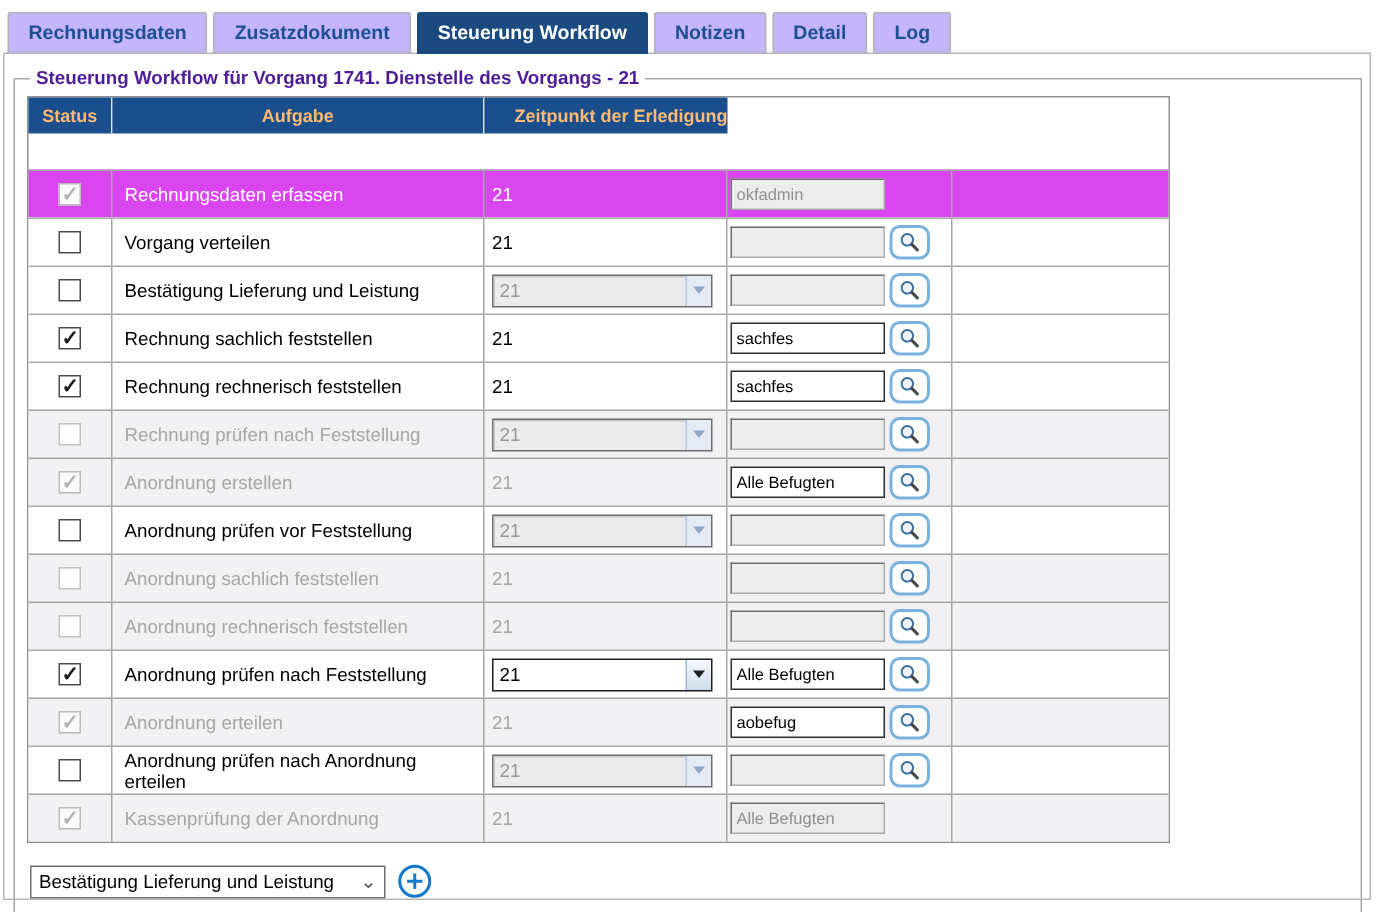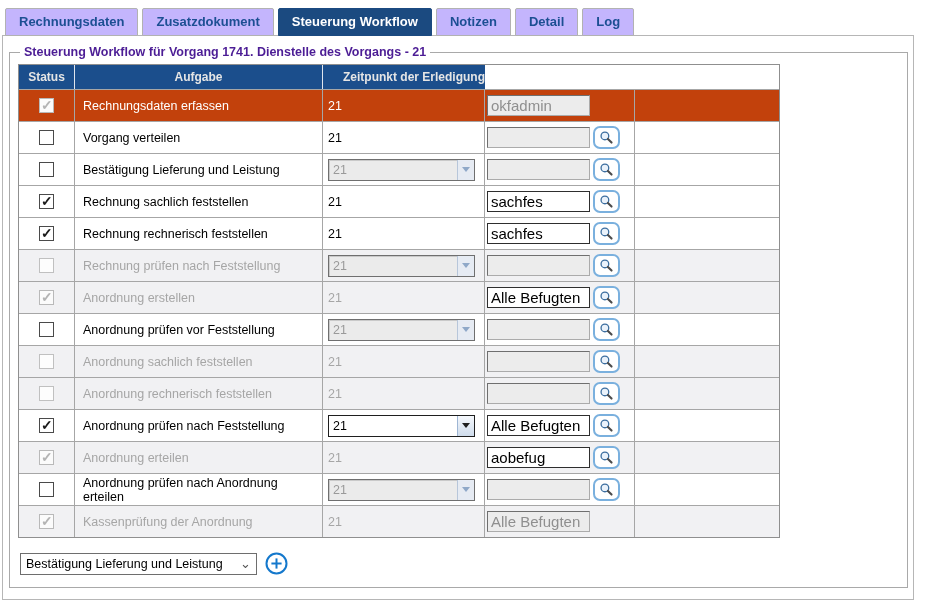--- a/index.html
+++ b/index.html
@@ -16,42 +16,42 @@
   
   .panel { margin:0 13px 0 2px; border:1px solid #b6b6b6; background:#ffffff;
     padding:9px 0 0 0; height:565px; position:relative; z-index:1; }
 
   fieldset.fs { margin:0 5px 0 6px; border:1px solid #a9a9a9; padding:2px 8px 12px 8px; }
   fieldset.fs legend { color:#4c1d95; font-weight:bold; font-size:12.5px; padding:0 4px; margin-left:2px; }
 
   
   .tbl { border:1px solid #8f8f8f; width:762px; margin-top:3px; }
   .gridrow { display:grid; grid-template-columns:56px 248px 162px 150px 142px; }
-  .th { background:#1b4e8c; color:#e5e5e5; font-weight:bold; font-size:12px;
+  .th { background:#1b4e8c; color:#fdba74; font-weight:bold; font-size:12px;
     text-align:center; line-height:24px; height:24px; border-right:1px solid #dfe5ee; white-space:nowrap; overflow:hidden; }
   .th:last-child { border-right:none;text-align:right; }
   .row { border-top:1px solid #a6a6a6; background:#ffffff; color:#000000; }
-  .row.selected { background:#c2410c; color:#ffffff; }
+  .row.selected { background:#d946ef; color:#ffffff;margin-top:24px; }
   .row.disabled { background:#f1f1f3; color:#a6a6a6; }
   .td { height:31px; border-right:1px solid #a6a6a6; display:flex; align-items:center; overflow:hidden; }
   .td:last-child { border-right:none; }
   .c-status { justify-content:center; }
   .c-task { padding-left:8px; font-size:12.5px; }
   .c-dienst { padding-left:5px; font-size:12.5px; }
   .c-ben { padding-left:2px; }
 
   
   .cb { width:15px; height:15px; background:#ffffff; border:1px solid #4a4a4a; position:relative; }
   .cb.off-dis { border-color:#c0c0c0; background:#fdfdfd; }
   .cb.checked::after { content:"✓"; position:absolute; left:1px; top:-2px; font-size:14px; font-weight:bold; color:#1a1a1a; }
   .cb.checked.dis { border-color:#b9b9b9; background:#fbfbfb; }
   .cb.checked.dis::after { color:#b4b4b4; }
 
   
-  .inp { height:21px; width:103px; font-family:"Liberation Sans", sans-serif; font-size:15px;
+  .inp { height:21px; width:103px; font-family:"Liberation Sans", sans-serif; font-size:11px;
     padding:0 3px; border:1px solid #2e2e2e; background:#ffffff; color:#000000; }
   .inp.dis { border-color:#6f6f6f #ababab #ababab #6f6f6f; background:#ececec; color:#8f8f8f; }
 
   
   .sbtn { width:27px; height:23px; margin-left:3px; border:2px solid #7ab0de; border-radius:7px;
     background:#ffffff; display:flex; align-items:center; justify-content:center; padding:0; cursor:pointer; }
 
   
   .dd { height:22px; width:147px; display:flex; align-items:center; justify-content:space-between;
     background:#ffffff; border:1px solid #1f1f1f; font-size:12.5px; color:#000; }

